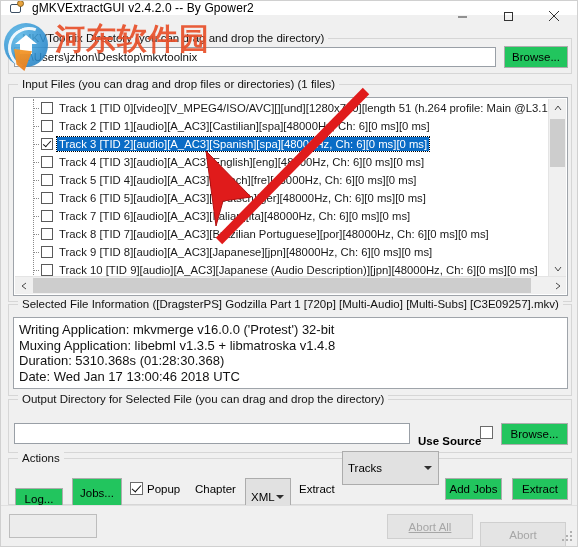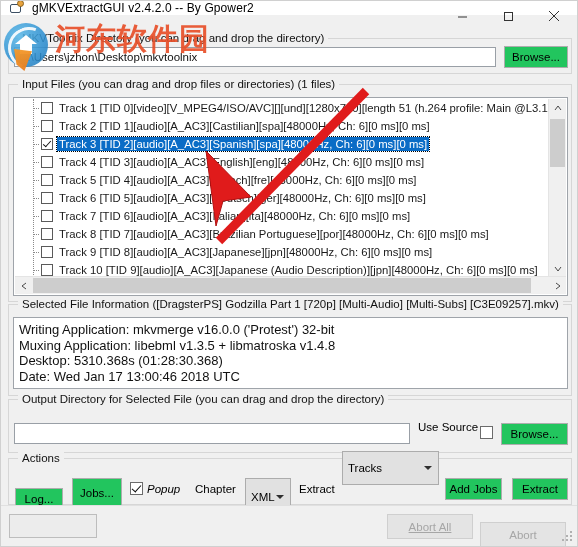--- a/index.html
+++ b/index.html
@@ -513,42 +513,42 @@
     <polygon points="205,150 250,196 222,200 215,225" fill="none" stroke="#b01010" stroke-width="1"></polygon>
   </svg>
 
   <div class="group" style="left:7px; top:303px; width:564px; height:92px;">
     <div class="glabel">Selected File Information ([DragsterPS] Godzilla Part 1 [720p] [Multi-Audio] [Multi-Subs] [C3E09257].mkv)</div>
   </div>
   <div class="infobox" style="left:12px; top:316px; width:555px; height:72px;">
     <div id="info-lines">
         <div>Writing Application: mkvmerge v16.0.0 ('Protest') 32-bit</div>
         <div>Muxing Application: libebml v1.3.5 + libmatroska v1.4.8</div>
-        <div>Desktop: 5310.368s (01:28:30.368)</div>
+        <div>Duration: 5310.368s (01:28:30.368)</div>
         <div>Date: Wed Jan 17 13:00:46 2018 UTC</div>
       </div>
   </div>
 
   <div class="group" style="left:7px; top:398px; width:564px; height:54px;padding-left:48px;">
     <div class="glabel">Output Directory for Selected File (you can drag and drop the directory)</div>
   </div>
   <div class="txtbox" style="position:absolute; left:13px; top:422px; width:396px; height:21px;"></div>
-  <div style="position:absolute; left:417px; top:420px;" class="lbl">Use Source</div>
+  <div style="position:absolute; left:417px; top:434px;font-weight:bold;" class="lbl">Use Source</div>
   <div style="position:absolute; left:479px; top:425px;" class="chk"></div>
   <div class="btn" style="position:absolute; left:500px; top:422px; width:67px; height:22px;">Browse...</div>
 
   <div class="group" style="left:7px; top:457px; width:564px; height:47px;">
     <div class="glabel">Actions</div>
   </div>
 
   <div class="btn" style="position:absolute; left:14px; top:487px; width:48px; height:22px;">Log...</div>
   <div class="btn" style="position:absolute; left:71px; top:477px; width:50px; height:30px;">Jobs...</div>
 
   <div class="chk on" style="position:absolute; left:129px; top:481px;"></div>
-  <div class="lbl" style="position:absolute; left:146px; top:482px;font-style:italic;">Popup</div>
+  <div class="lbl" style="position:absolute; left:146px; top:482px;">Popup</div>
 
   <div class="lbl" style="position:absolute; left:194px; top:482px;">Chapter</div>
   <div class="combo" style="position:absolute; left:244px; top:477px; width:46px; height:37px;">
     <span>XML</span>
     <span class="arrow"></span>
   </div>
 
   <div class="lbl" style="position:absolute; left:298px; top:482px;">Extract</div>
   <div class="combo" style="position:absolute; left:341px; top:450px; width:97px; height:34px;">
     <span>Tracks</span>

